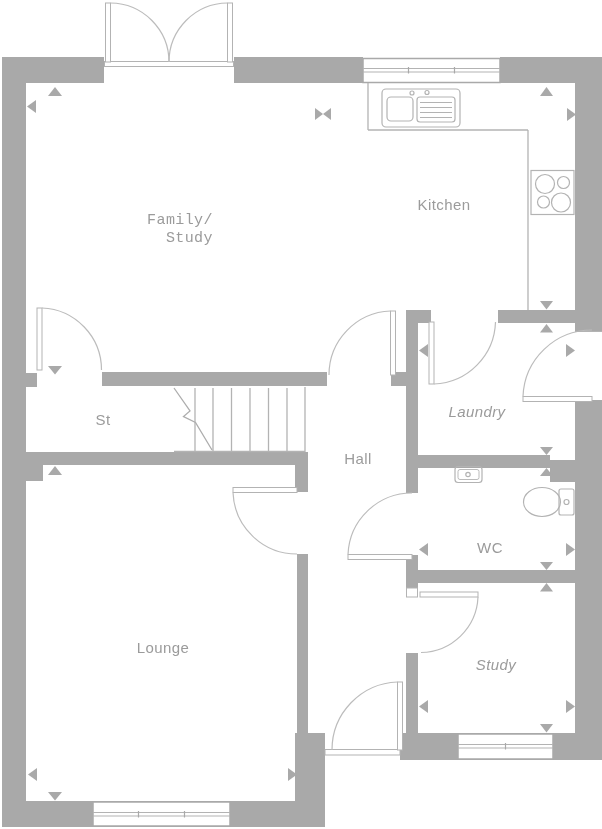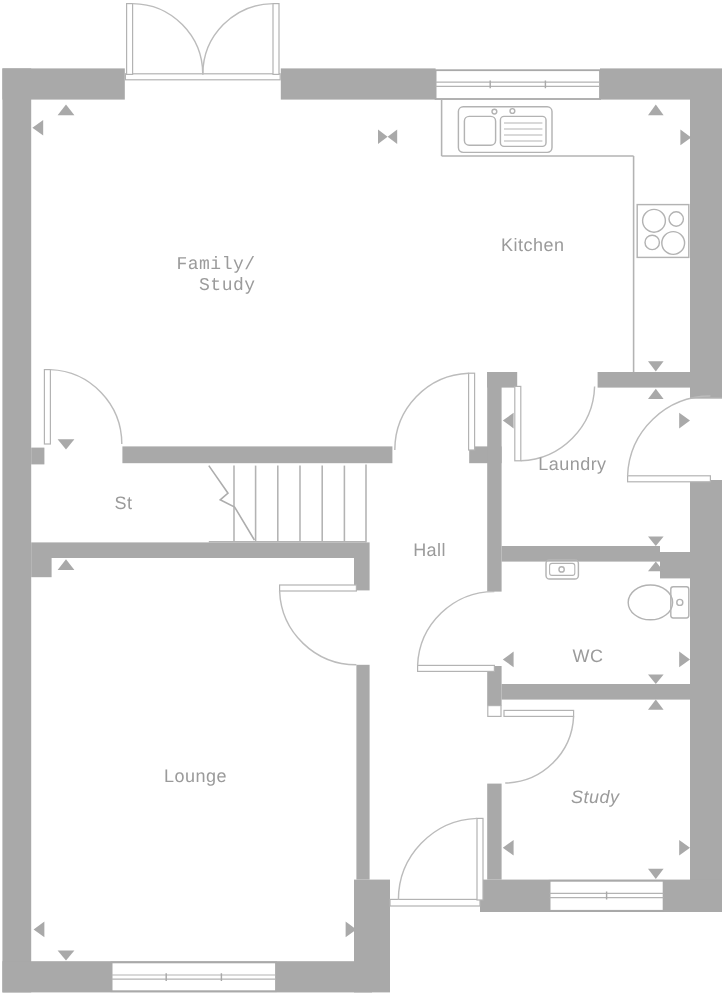--- a/index.html
+++ b/index.html
@@ -201,17 +201,17 @@
     </g>
   </svg>
 
   <div class="room-label" style="left:180px;top:230px;">
     <span>Family/</span>
     <span>Study</span>
   </div>
   <div class="room-label" style="left:444px;top:205px;">Kitchen</div>
   <div class="room-label" style="left:103px;top:420px;">St</div>
   <div class="room-label" style="left:358px;top:459px;">Hall</div>
-  <div class="room-label" style="left:477px;top:388px;">Laundry</div>
+  <div class="room-label" style="left:477px;top:412px;font-style:italic;">Laundry</div>
   <div class="room-label" style="left:490px;top:548px;">WC</div>
   <div class="room-label" style="left:163px;top:648px;">Lounge</div>
   <div class="room-label" style="left:496px;top:665px;font-style:italic;">Study</div>
 </div>
 
 </body></html>

